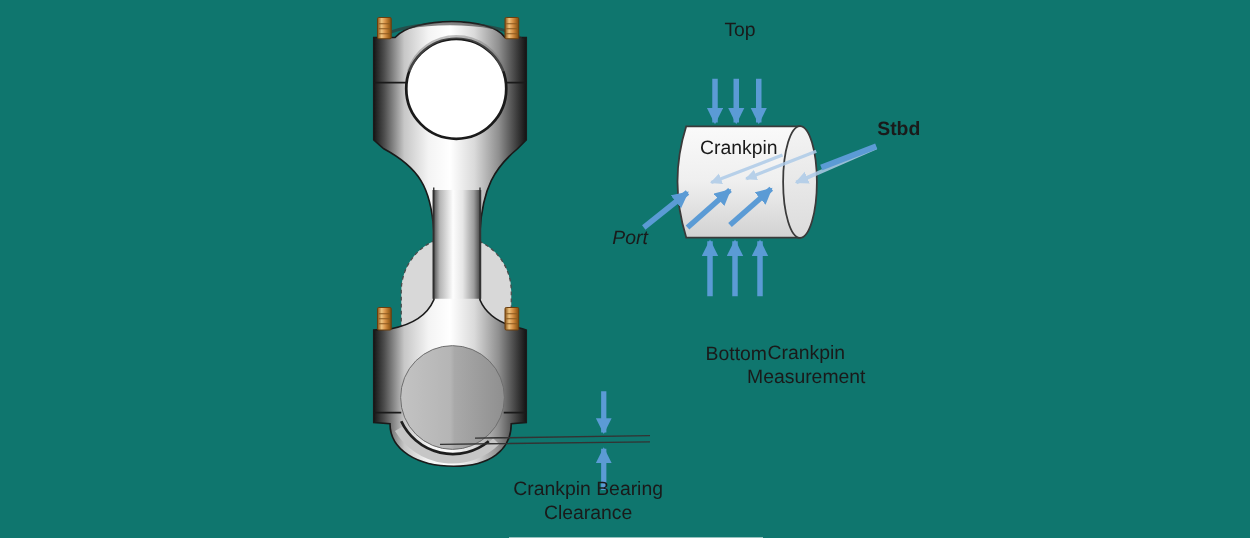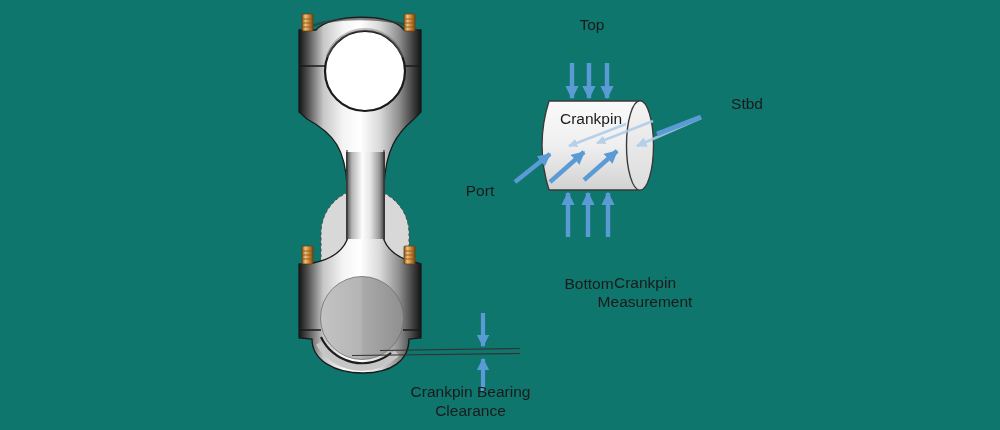--- a/index.html
+++ b/index.html
@@ -8,22 +8,22 @@
     font-family:"Liberation Sans",sans-serif;color:#1a1a1a;
   }
   #artwork{position:absolute;left:0;top:0;}
   .lbl{
     position:absolute;font-size:15.5px;line-height:1.15;text-align:center;
     color:#1a1a1a;white-space:normal;
   }
   .lbl.nowrap{white-space:nowrap;}
   
   #lbl-top      {left:557px;top:16px;width:70px;}
-  #lbl-stbd     {left:712px;top:95px;width:70px;}
-  #lbl-port     {left:445px;top:182px;width:70px;}
+  #lbl-stbd     {left:684px;top:95px;width:70px;font-weight:bold;}
+  #lbl-port     {left:469px;top:182px;width:70px;font-style:italic;}
   #lbl-bottom   {left:554px;top:238px;width:70px;margin-top:37px;}
   #lbl-crankpin {left:546px;top:110px;width:90px;}
   #lbl-caption  {left:585px;top:274px;width:120px;line-height:1.2;}
   #lbl-clearance{left:393px;top:383px;width:155px;line-height:1.2;}
 </style>
 </head>
 <body>
 
 <div id="stage">
 

